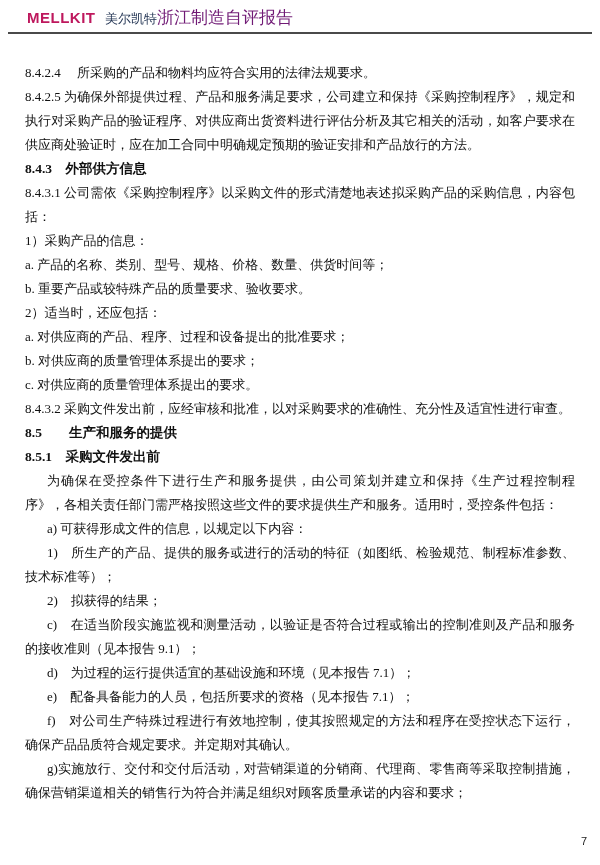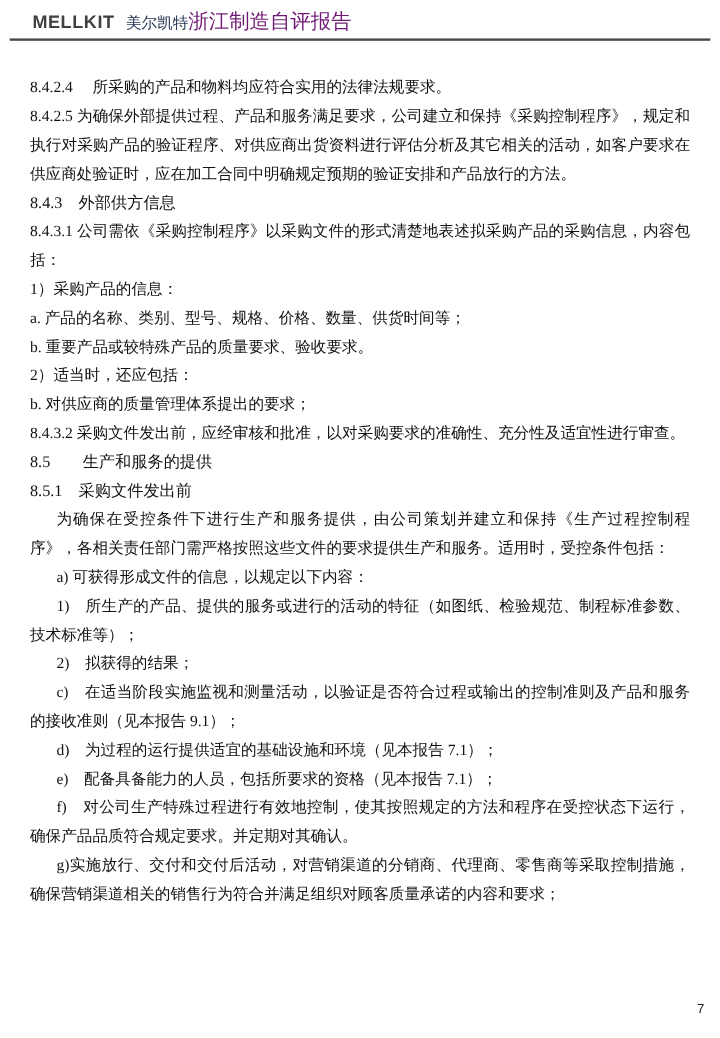--- a/index.html
+++ b/index.html
@@ -17,21 +17,21 @@
   
   .header {
     position: absolute;
     top: 0; left: 8px; right: 8px;
     padding: 6px 0 3px 19px;
     border-bottom: 2px solid #4a4a4a;
     white-space: nowrap;
     font-family: "Liberation Sans", sans-serif;
   }
   .brand {
-    color: #404040;
+    color: #be185d;
     font-weight: bold;
     font-size: 15px;
     letter-spacing: 0.5px;
   }
   .t-dark {
     color: #1f3150;
     font-size: 13px;
     margin-left: 5px;
   }
   .t-red {
@@ -45,21 +45,21 @@
     top: 37px;
     left: 25px;
     width: 550px;
     font-size: 13px;
     line-height: 24px;
     margin-top: 24px;
   }
   .content p { margin: 0; }
   .p  { text-align: justify; text-justify: inter-ideograph; }
   .pi { text-align: justify; text-justify: inter-ideograph; text-indent: 22px; }
-  .h  { font-weight: normal; font-size: 13.5px; }
+  .h  { font-weight: bold; font-size: 13.5px; }
   
   .footer {
     position: absolute;
     top: 835px;
     right: 13px;
     font-size: 11px;
     color: #222222;
     font-family: "Liberation Sans", sans-serif;
   }
 </style>
@@ -75,21 +75,23 @@
 
   <div class="content">
     <p class="p">8.4.2.4　 所采购的产品和物料均应符合实用的法律法规要求。</p>
     <p class="p">8.4.2.5 为确保外部提供过程、产品和服务满足要求，公司建立和保持《采购控制程序》，规定和执行对采购产品的验证程序、对供应商出货资料进行评估分析及其它相关的活动，如客户要求在供应商处验证时，应在加工合同中明确规定预期的验证安排和产品放行的方法。</p>
     <p class="h">8.4.3　外部供方信息</p>
     <p class="p">8.4.3.1 公司需依《采购控制程序》以采购文件的形式清楚地表述拟采购产品的采购信息，内容包括：</p>
     <p class="p">1）采购产品的信息：</p>
     <p class="p">a. 产品的名称、类别、型号、规格、价格、数量、供货时间等；</p>
     <p class="p">b. 重要产品或较特殊产品的质量要求、验收要求。</p>
     <p class="p">2）适当时，还应包括：</p>
+    <p class="p">a. 对供应商的产品、程序、过程和设备提出的批准要求；</p>
     <p class="p">b. 对供应商的质量管理体系提出的要求；</p>
+    <p class="p">c. 对供应商的质量管理体系提出的要求。</p>
     <p class="p">8.4.3.2 采购文件发出前，应经审核和批准，以对采购要求的准确性、充分性及适宜性进行审查。</p>
     <p class="h">8.5　　生产和服务的提供</p>
     <p class="h">8.5.1　采购文件发出前</p>
     <p class="pi">为确保在受控条件下进行生产和服务提供，由公司策划并建立和保持《生产过程控制程序》，各相关责任部门需严格按照这些文件的要求提供生产和服务。适用时，受控条件包括：</p>
     <p class="pi">a) 可获得形成文件的信息，以规定以下内容：</p>
     <p class="pi">1)　所生产的产品、提供的服务或进行的活动的特征（如图纸、检验规范、制程标准参数、技术标准等）；</p>
     <p class="pi">2)　拟获得的结果；</p>
     <p class="pi">c)　在适当阶段实施监视和测量活动，以验证是否符合过程或输出的控制准则及产品和服务的接收准则（见本报告 9.1）；</p>
     <p class="pi">d)　为过程的运行提供适宜的基础设施和环境（见本报告 7.1）；</p>
     <p class="pi">e)　配备具备能力的人员，包括所要求的资格（见本报告 7.1）；</p>

